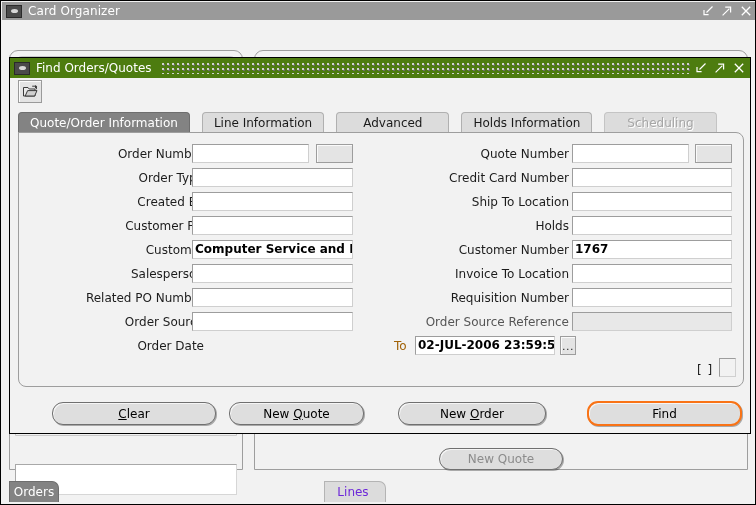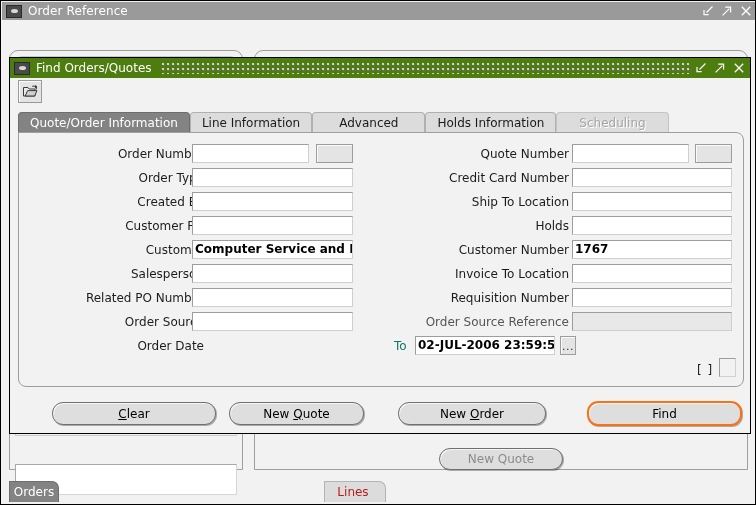--- a/index.html
+++ b/index.html
@@ -121,21 +121,21 @@
     white-space: nowrap;
   }
   .btab.sel {
     background: #838383;
     color: #ffffff;
     border: 1px solid #6e6e6e;
     border-bottom: none;
   }
   .btab.unsel {
     background: #dcdcdc;
-    color: #b91c1c;
+    color: #6d28d9;
     border: 1px solid #b4b4b4;
     border-bottom: none;
     padding-left: 6px;
   }
 
   
   .obtn {
     box-sizing: border-box;
     background: #dedede;
     border: 1px solid #707070;
@@ -216,21 +216,21 @@
   }
 
   
   .tabstrip {
     position: absolute;
     left: 8px; top: 54px;
     width: 726px;
     height: 21px;
     display: flex;
     align-items: flex-end;
-    gap: 0;
+    gap: 12px;
   }
   .ftab {
     box-sizing: border-box;
     height: 21px;
     display: flex;
     align-items: center;
     justify-content: center;
     font-size: 12px;
     border-radius: 4px 4px 0 0;
     padding: 0 11px;
@@ -324,21 +324,21 @@
     justify-content: center;
     font-size: 11px;
     color: #2a2a2a;
     line-height: 10px;
     padding-bottom: 2px;
     letter-spacing: 0.5px;
   }
   .to-label {
     position: absolute;
     font-size: 12px;
-    color: #0f766e;
+    color: #a16207;
     line-height: 16px;
   }
   .flag-label {
     position: absolute;
     font-size: 12px;
     color: #1c1c1c;
     letter-spacing: 1px;
   }
   .chkbox {
     position: absolute;
@@ -354,21 +354,21 @@
   
   .btnrow-btn { position: absolute; }
 </style>
 </head>
 <body>
 
 <div id="app-window">
 
   <div class="titlebar-outer">
     <span class="title-icon"></span>
-    <span class="title-text-outer">Order Reference</span>
+    <span class="title-text-outer">Card Organizer</span>
     <div class="win-buttons">
       <span class="win-btn">
         <svg width="12" height="12" viewBox="0 0 12 12">
             <path d="M10.5 1.5 L4.5 7.5 M2 5 L2 9.6 L6.6 9.6" stroke="#fff" stroke-width="1.2" fill="none"></path>
           </svg>
       </span>
       <span class="win-btn">
         <svg width="12" height="12" viewBox="0 0 12 12">
             <path d="M1.6 10.4 L8.4 3.6 M4.2 2.2 L9.6 2.2 L9.6 7.6" stroke="#fff" stroke-width="1.2" fill="none"></path>
           </svg>

